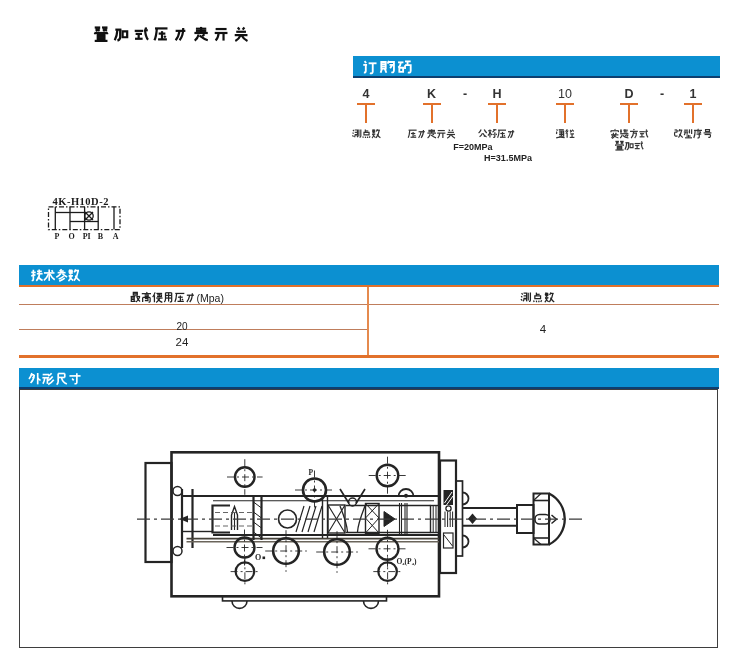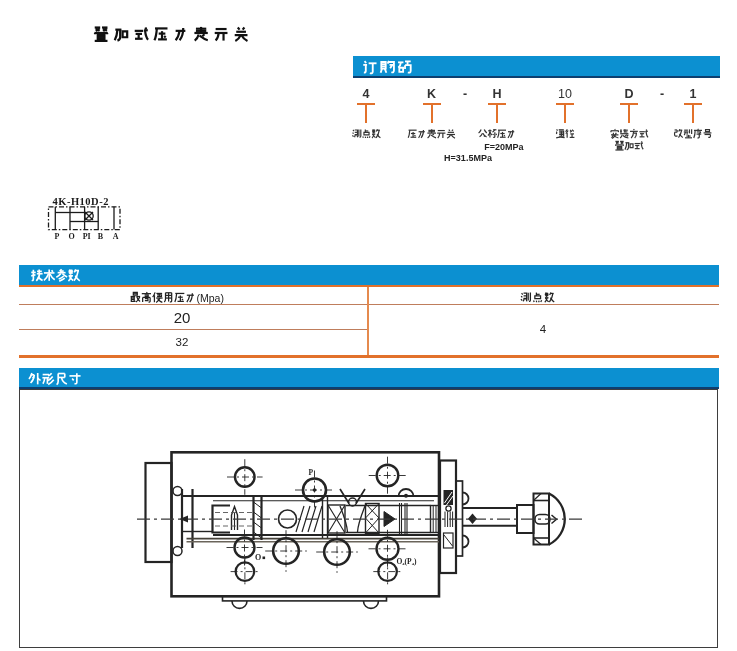--- a/index.html
+++ b/index.html
@@ -30,24 +30,24 @@
 <div class="abs" style="left:422.6px;top:103px;width:18px;height:2.4px;background:#e2712b"></div>
 <div class="abs" style="left:430.5px;top:105.4px;width:2.2px;height:17.6px;background:#e2712b"></div>
 <div class="abs" style="left:488.0px;top:103px;width:18px;height:2.4px;background:#e2712b"></div>
 <div class="abs" style="left:495.9px;top:105.4px;width:2.2px;height:17.6px;background:#e2712b"></div>
 <div class="abs" style="left:556.0px;top:103px;width:18px;height:2.4px;background:#e2712b"></div>
 <div class="abs" style="left:563.9px;top:105.4px;width:2.2px;height:17.6px;background:#e2712b"></div>
 <div class="abs" style="left:620.0px;top:103px;width:18px;height:2.4px;background:#e2712b"></div>
 <div class="abs" style="left:627.9px;top:105.4px;width:2.2px;height:17.6px;background:#e2712b"></div>
 <div class="abs" style="left:684.0px;top:103px;width:18px;height:2.4px;background:#e2712b"></div>
 <div class="abs" style="left:691.9px;top:105.4px;width:2.2px;height:17.6px;background:#e2712b"></div>
-<div class="abs ctr" style="left:504px;top:141.5px;font-size:9px;font-weight:bold;color:#222">F=20MPa</div>
-<div class="abs ctr" style="left:468px;top:152.5px;font-size:9px;font-weight:bold;color:#222">H=31.5MPa</div>
-<div class="abs ctr" style="left:182px;top:309px;font-size:15px;color:#222">20</div>
-<div class="abs ctr" style="left:182px;top:335.5px;font-size:11.5px;color:#222">32</div>
+<div class="abs ctr" style="left:473px;top:141.5px;font-size:9px;font-weight:bold;color:#222">F=20MPa</div>
+<div class="abs ctr" style="left:508px;top:152.5px;font-size:9px;font-weight:bold;color:#222">H=31.5MPa</div>
+<div class="abs ctr" style="left:182px;top:321px;font-size:10px;color:#222">20</div>
+<div class="abs ctr" style="left:182px;top:335.5px;font-size:11.5px;color:#222">24</div>
 <div class="abs ctr" style="left:543px;top:322.5px;font-size:11.5px;color:#222">4</div>
 <svg class="abs" style="left:0;top:0" width="737" height="651" viewBox="0 0 737 651">
 <g transform="translate(93.5,26.3) scale(0.1520)" fill="none" stroke="#111" stroke-width="14.5">
       <path d="M8 8H44"></path> 
       <path d="M14 14L40 30"></path> 
       <path d="M40 12L16 32"></path> 
       <path d="M56 8H92"></path> 
       <path d="M62 14L88 30"></path> 
       <path d="M88 12L64 32"></path> 
       <path d="M6 44H94"></path> 

